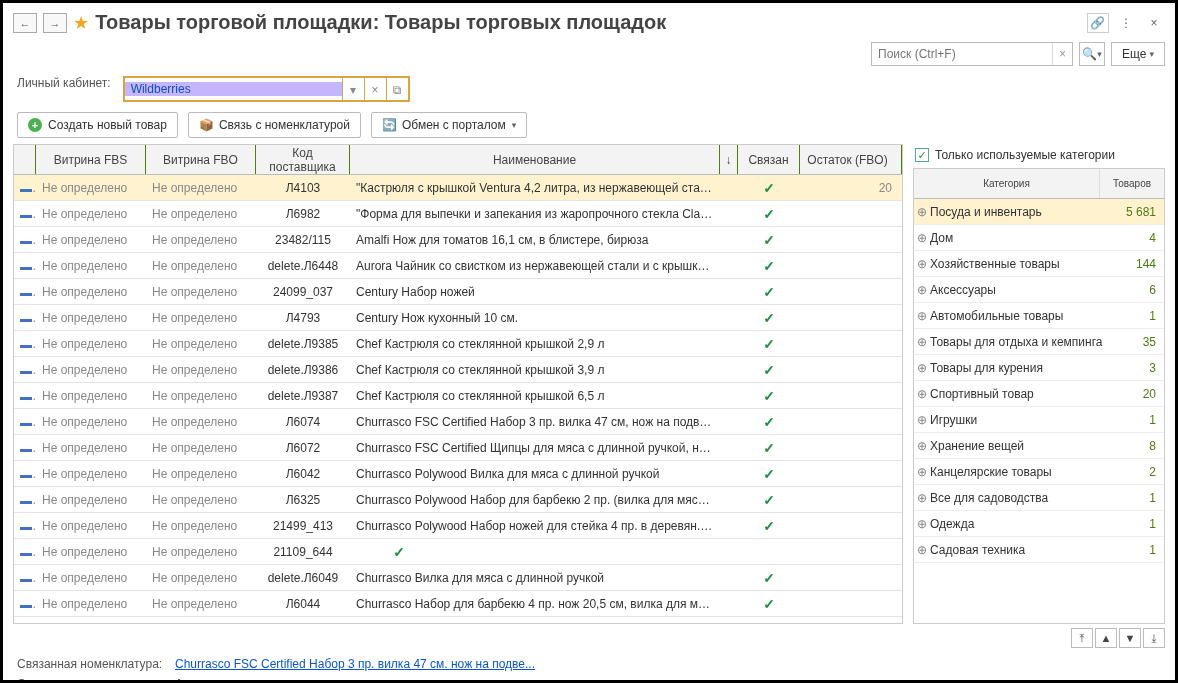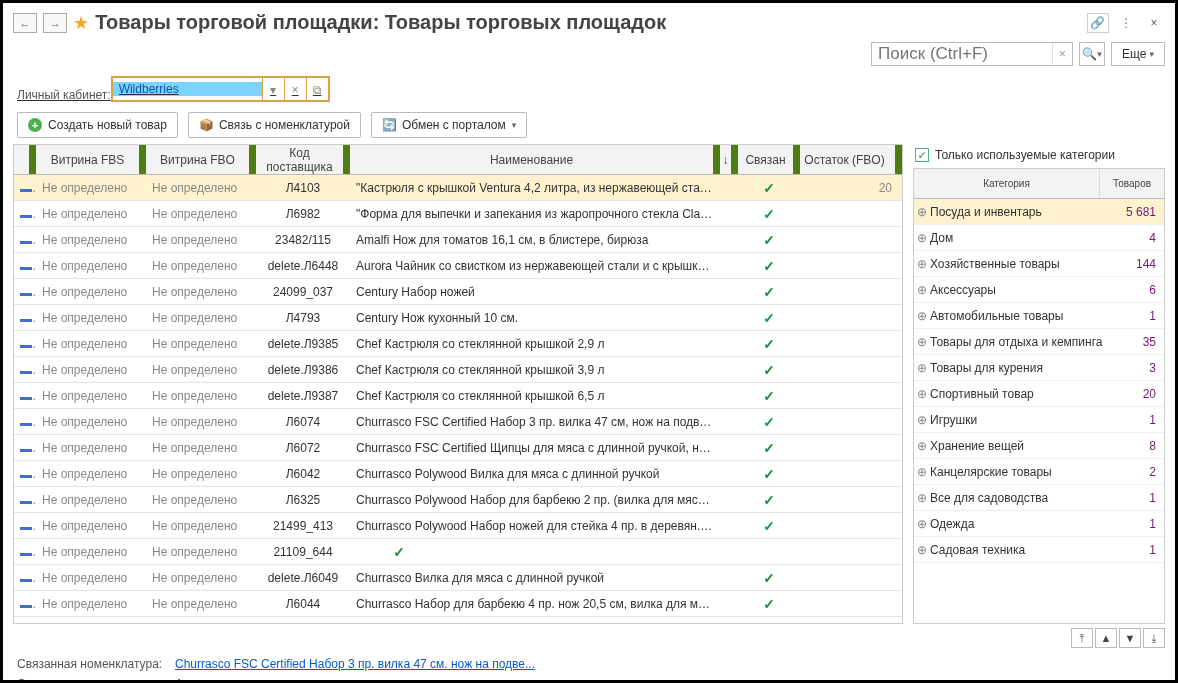--- a/index.html
+++ b/index.html
@@ -5,39 +5,39 @@
   * { box-sizing: border-box; font-family: Arial, sans-serif; }
   body { margin: 0; background: #fff; padding: 6px; font-size: 12px; color: #333; border: 3px solid #000; width: 1178px; height: 683px; overflow: hidden; }
   .topbar { display: flex; align-items: center; gap: 6px; padding: 2px 4px 8px; }
   .nav-btn { width: 24px; height: 20px; border: 1px solid #aaa; background: #f8f8f8; display:flex; align-items:center; justify-content:center; cursor:pointer; font-size:11px; color:#555; }
   .star { color:#f5a623; font-size:18px; }
   .title { font-size:20px; font-weight:bold; color:#444; }
   .top-right { margin-left:auto; display:flex; align-items:center; gap:6px; }
   .icon-btn { width:22px; height:20px; border:1px solid #ccc; background:#fff; display:flex; align-items:center; justify-content:center; cursor:pointer; color:#666; }
   .search-row { display:flex; justify-content:flex-end; padding:0 4px 6px; gap:6px; }
   .search-box { display:flex; align-items:center; border:1px solid #bbb; height:24px; }
-  .search-box input { border:none; outline:none; width:180px; padding:0 6px; font-size:17px; color:#888; }
+  .search-box input { border:none; outline:none; width:180px; padding:0 6px; font-size:12px; color:#888; }
   .search-box .clr { width:20px; text-align:center; color:#999; cursor:pointer; border-left:1px solid #ddd; height:100%; line-height:22px; }
   .sq-btn { width:26px; height:24px; border:1px solid #bbb; background:#fff; display:flex; align-items:center; justify-content:center; cursor:pointer; }
   .btn-more { height:24px; padding:0 10px; border:1px solid #bbb; background:#fff; cursor:pointer; display:flex; align-items:center; gap:3px; }
-  .row { display:flex; align-items:flex-end; padding:4px 8px;text-decoration:underline; }
+  .row { display:flex; align-items:flex-start; gap:12px; padding:4px 8px; }
   .label { color:#555; }
   .account-box { display:flex; align-items:center; border:2px solid #d9a441; height:26px; }
-  .account-box input { border:none; outline:none; width:149px; padding:0 6px; font-size:12px; background:#7dd3fc; color:#1050b3; }
+  .account-box input { border:none; outline:none; width:217px; padding:0 6px; font-size:12px; background:#c4b5fd; color:#1050b3; }
   .account-box .mini { width:22px; text-align:center; color:#888; cursor:pointer; border-left:1px solid #d9a441; height:100%; line-height:24px; }
   .toolbar { display:flex; gap:10px; padding:6px 8px; }
   .tb-btn { height:26px; border:1px solid #bbb; background:#fff; display:flex; align-items:center; gap:6px; padding:0 10px; cursor:pointer; font-size:12px; color:#333; border-radius:2px; }
   .ico-green { width:14px; height:14px; border-radius:50%; background:#4caf50; color:#fff; display:flex;align-items:center;justify-content:center; font-size:11px; font-weight:bold; }
   .ico { width:14px; height:14px; display:inline-block; }
   .main-area { display:flex; gap:10px; padding:0 4px; height:480px; }
   .left-col { flex: 1; display:flex; flex-direction:column; border:1px solid #ccc; min-width:0; }
   .right-col { width:252px; display:flex; flex-direction:column; }
   .grid-head, .grid-row { display:flex; align-items:center; height:26px; border-bottom:1px solid #e4e4e4; }
   .grid-head { background:#f3f3f3; font-weight:normal; color:#444; border-bottom:1px solid #bbb; height:30px; }
-  .grid-head .cell { border-right:7px solid #4d7c0f; display:flex; align-items:center; justify-content:center; height:100%; padding:0 4px; font-size:12px; }
+  .grid-head .cell { border-right:1px solid #4d7c0f; display:flex; align-items:center; justify-content:center; height:100%; padding:0 4px; font-size:12px; }
   .grid-row .cell { padding:0 6px; font-size:12px; color:#888; white-space:nowrap; overflow:hidden; text-overflow:ellipsis; }
   .c-icon { width:22px; justify-content:center; }
   .c-fbs { width:110px; }
   .c-fbo { width:110px; }
   .c-supplier { width:94px; text-align:center; }
   .c-name { flex:1; }
   .c-sort { width:18px; text-align:center; }
   .c-linked { width:62px; text-align:center; }
   .c-stock { width:102px; text-align:right; padding-right:10px !important; }
   .dash { width:12px; height:3px; background:#4470c4; display:inline-block; }
@@ -52,21 +52,21 @@
   .chk { width:14px; height:14px; border:1px solid #5a8; display:flex; align-items:center; justify-content:center; color:#1b8e3e; font-size:11px; }
   .cat-table { border:1px solid #ccc; flex:1; overflow:hidden; }
   .cat-head { display:flex; height:30px; background:#f3f3f3; border-bottom:1px solid #bbb; }
   .cat-head .cell { display:flex; align-items:center; justify-content:center; font-size:10px; color:#444; }
   .cat-head .c1 { flex:1; border-right:1px solid #ddd; }
   .cat-head .c2 { width:64px; }
   .cat-row { display:flex; height:26px; align-items:center; border-bottom:1px solid #eee; font-size:12px; }
   .cat-row.sel { background:#fff3cf; }
   .cat-row .exp { width:16px; text-align:center; color:#888; }
   .cat-row .nm { flex:1; color:#333; }
-  .cat-row .cnt { width:56px; text-align:right; padding-right:8px; color:#701a75; }
+  .cat-row .cnt { width:56px; text-align:right; padding-right:8px; color:#4d7c0f; }
   .footer { padding:6px 8px; font-size:12px; }
   .footer .frow { display:flex; gap:10px; padding:3px 0; }
   .footer .flabel { color:#555; width:148px; }
   .footer a { color:#0b57d0; }
   .caret { font-size:9px; color:#666; }
 </style>
 </head>
 <body>
 
 <div class="topbar">

